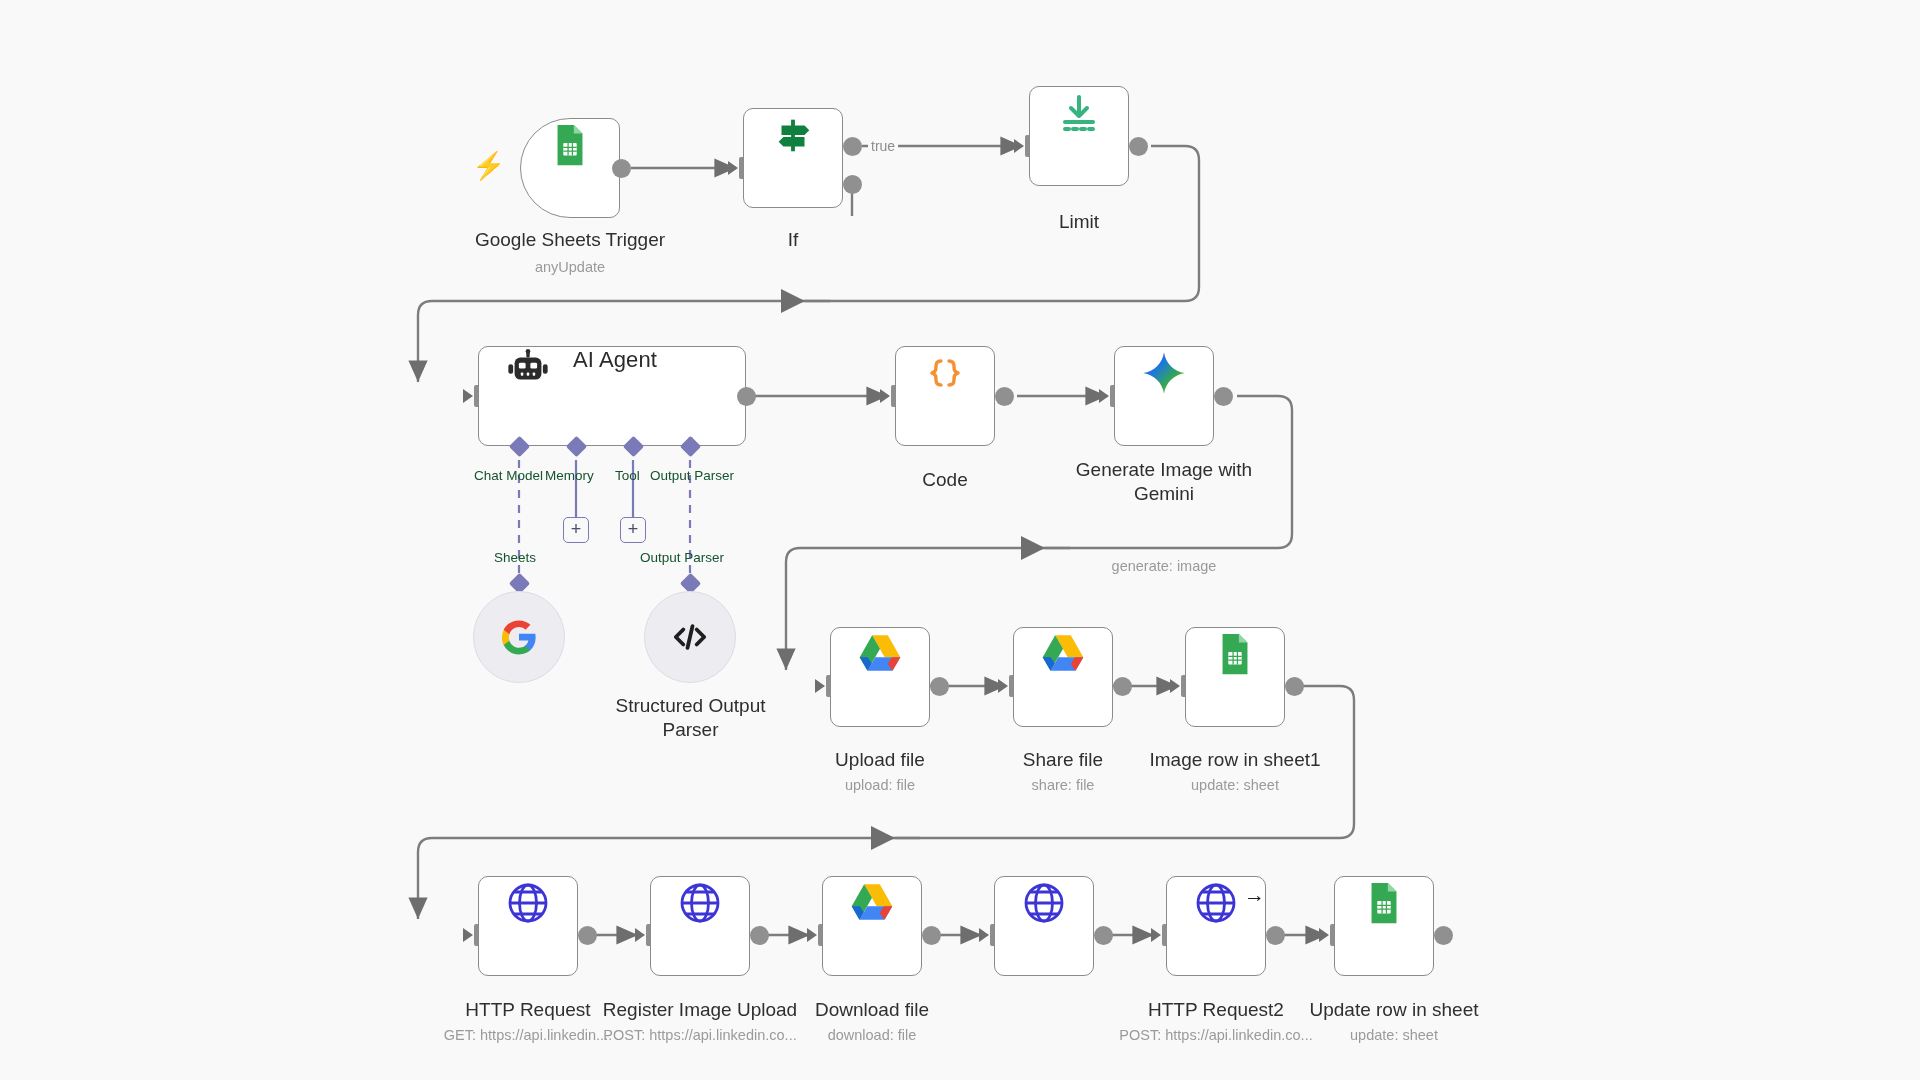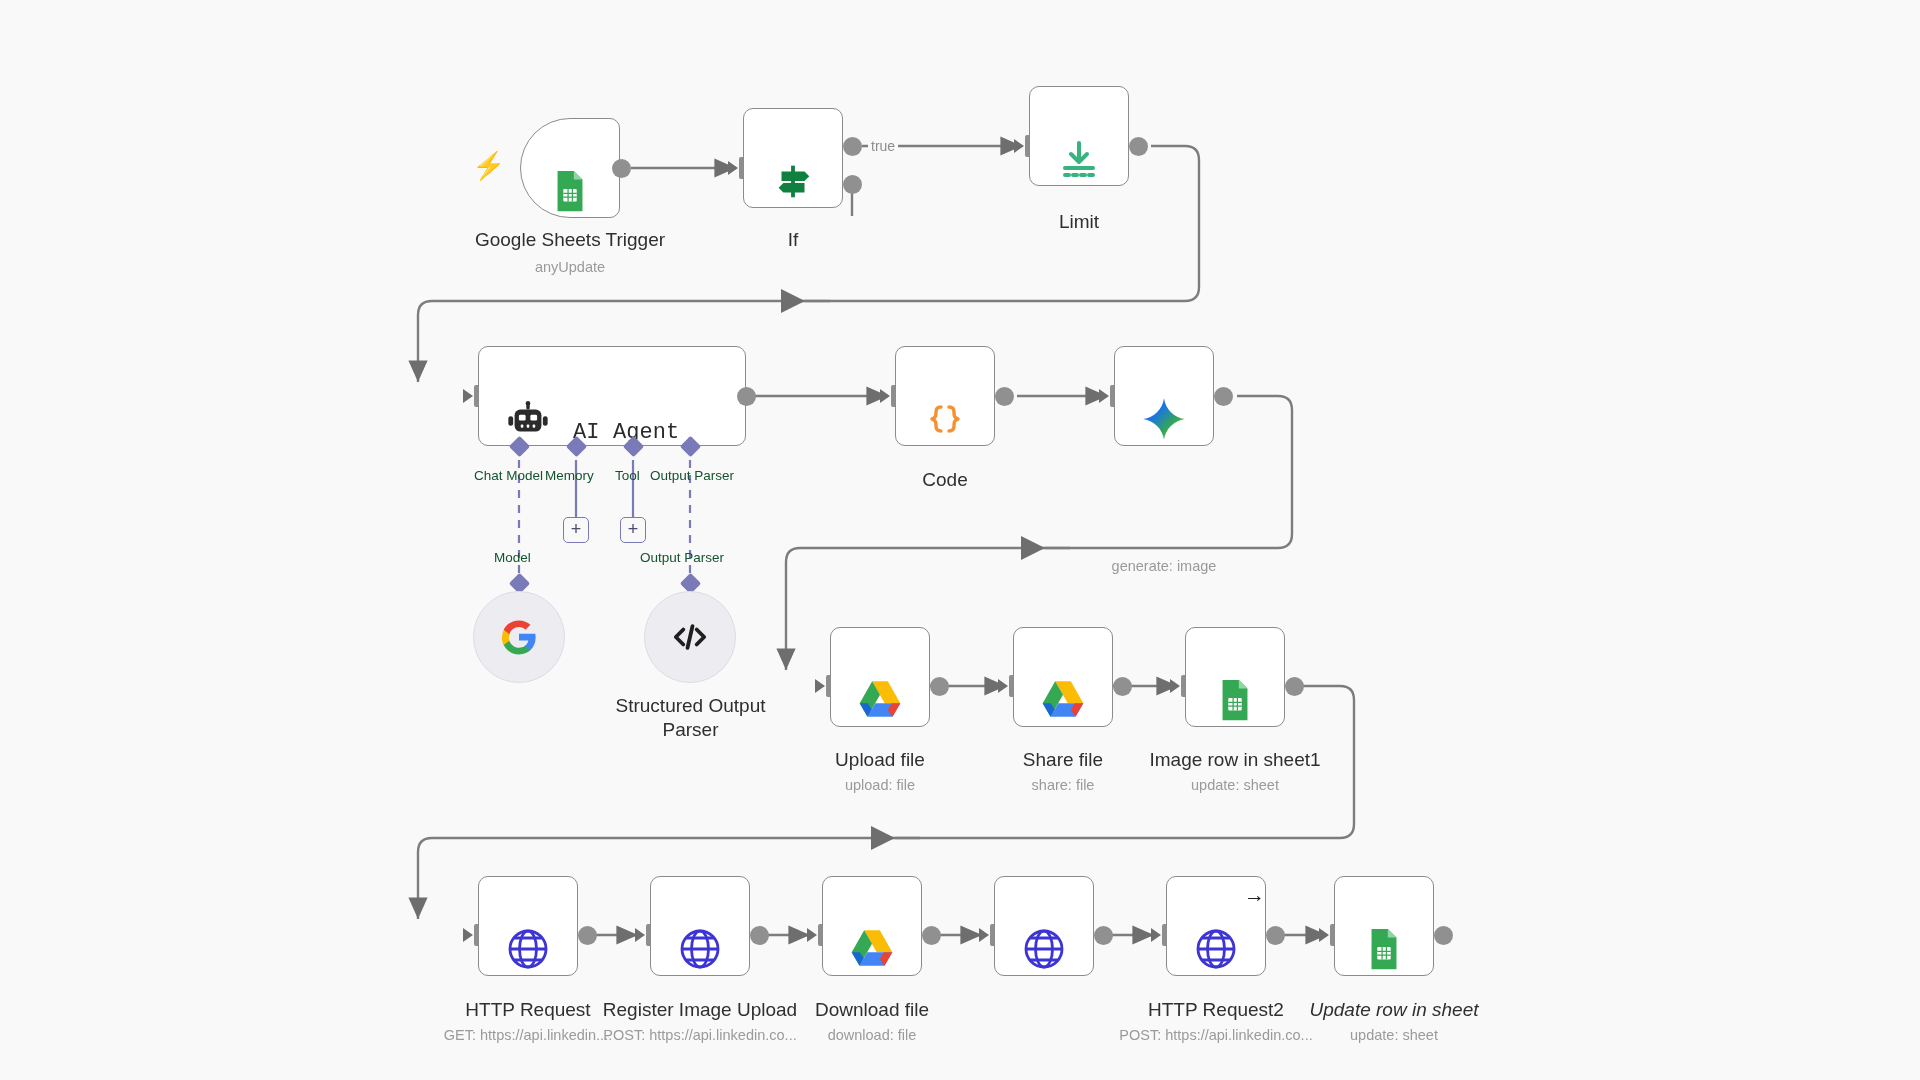--- a/index.html
+++ b/index.html
@@ -21,23 +21,22 @@
     pointer-events: none;
   }
   
   .node {
     position: absolute;
     width: 100px; height: 100px;
     background: #ffffff;
     border: 1.6px solid #8b8b8b;
     border-radius: 10px;
     display: flex;
-    align-items: flex-end;
+    align-items: flex-start;
     justify-content: center;
-    font-family: Liberation Mono, monospace;
   }
   .node.trigger {
     border-top-left-radius: 50px;
     border-bottom-left-radius: 50px;
   }
   .node.wide {
     width: 268px;
     justify-content: flex-start;
     padding-left: 26px;
   }
@@ -283,21 +282,21 @@
   <div class="diamond" style="left:683px; top:439px;"></div>
 
   <span class="conn-label" style="left:474px; top:468px;">Chat Model</span>
   <span class="conn-label" style="left:545px; top:468px;">Memory</span>
   <span class="conn-label" style="left:615px; top:468px;">Tool</span>
   <span class="conn-label" style="left:650px; top:468px;">Output Parser</span>
 
   <div class="plus-box" style="left:563px; top:517px;">+</div>
   <div class="plus-box" style="left:620px; top:517px;">+</div>
 
-  <span class="conn-label" style="left:494px; top:550px;">Model</span>
+  <span class="conn-label" style="left:494px; top:550px;">Sheets</span>
   <span class="conn-label" style="left:640px; top:550px;">Output Parser</span>
 
   <div class="port-in-arrow" style="left:880px; top:389px;"></div>
   <div class="port-in" style="left:891px; top:385px;"></div>
   <div class="node" style="left:895px; top:346px;">
     <span class="node-icon">
       <svg width="48" height="48" viewBox="0 0 48 48">
         <g stroke="#f59133" stroke-width="3.4" fill="none" stroke-linecap="round" stroke-linejoin="round">
           <path d="M20 12c-4 0-5 2-5 5s0 6-4 7c4 1 4 4 4 7s1 5 5 5"></path>
           <path d="M28 12c4 0 5 2 5 5s0 6 4 7c-4 1-4 4-4 7s-1 5-5 5"></path>
@@ -319,20 +318,21 @@
             <stop offset="33%" stop-color="#1a73e8"></stop>
             <stop offset="66%" stop-color="#34a853"></stop>
             <stop offset="100%" stop-color="#fbbc05"></stop>
           </linearGradient>
         </defs>
         <path d="M24 4c1.5 10.5 9.5 18.5 20 20-10.5 1.5-18.5 9.5-20 20-1.5-10.5-9.5-18.5-20-20C14.5 22.5 22.5 14.5 24 4z" fill="url(#gem)"></path>
       </svg>
     </span>
   </div>
   <div class="port-out" style="left:1214px; top:387px;"></div>
+  <div class="node-label wrap" style="left:1044px; top:458px; width:240px;">Generate Image with Gemini</div>
   <div class="node-sub" style="left:1044px; top:513px; width:240px;margin-top:44px;">generate: image</div>
 
   <div class="diamond" style="left:512px; top:576px;"></div>
   <div class="subnode" style="left:473px; top:591px;">
     <span class="node-icon">
       <svg width="38" height="38" viewBox="0 0 48 48">
         <path fill="#4285f4" d="M45 24.5c0-1.6-.15-3.1-.42-4.5H24v8.5h11.8c-.5 2.7-2 5-4.3 6.5v5.4h7c4.1-3.8 6.5-9.4 6.5-15.9z"></path>
         <path fill="#34a853" d="M24 46c5.8 0 10.7-1.9 14.3-5.2l-7-5.4c-1.9 1.3-4.4 2.1-7.3 2.1-5.6 0-10.4-3.8-12.1-8.9H4.7v5.6C8.3 41.4 15.6 46 24 46z"></path>
         <path fill="#fbbc05" d="M11.9 28.6c-.4-1.3-.7-2.7-.7-4.1s.25-2.8.7-4.1v-5.6H4.7A22 22 0 0 0 2.4 24.5c0 3.6.85 6.9 2.3 9.7l7.2-5.6z"></path>
         <path fill="#ea4335" d="M24 11.5c3.2 0 6 1.1 8.2 3.2l6.2-6.2C34.7 5 29.8 3 24 3 15.6 3 8.3 7.6 4.7 14.8l7.2 5.6c1.7-5.1 6.5-8.9 12.1-8.9z"></path>
@@ -498,16 +498,16 @@
         <path d="M11 3h17l9 9v33H11z" fill="#34a853"></path>
         <path d="M28 3l9 9h-9z" fill="#8fd6a5"></path>
         <rect x="17" y="22" width="14" height="13" fill="#fff" rx="1"></rect>
         <g stroke="#34a853" stroke-width="1.3">
           <path d="M17 26.5h14M17 30.5h14M22 22v13M26.5 22v13"></path>
         </g>
       </svg>
     </span>
   </div>
   <div class="port-out" style="left:1434px; top:926px;"></div>
-  <div class="node-label" style="left:1294px; top:998px; width:200px;font-style:italic;">Update row in sheet</div>
+  <div class="node-label" style="left:1294px; top:998px; width:200px;">Update row in sheet</div>
   <div class="node-sub" style="left:1294px; top:1026px; width:200px;">update: sheet</div>
 
 </div>
 
 </body></html>

